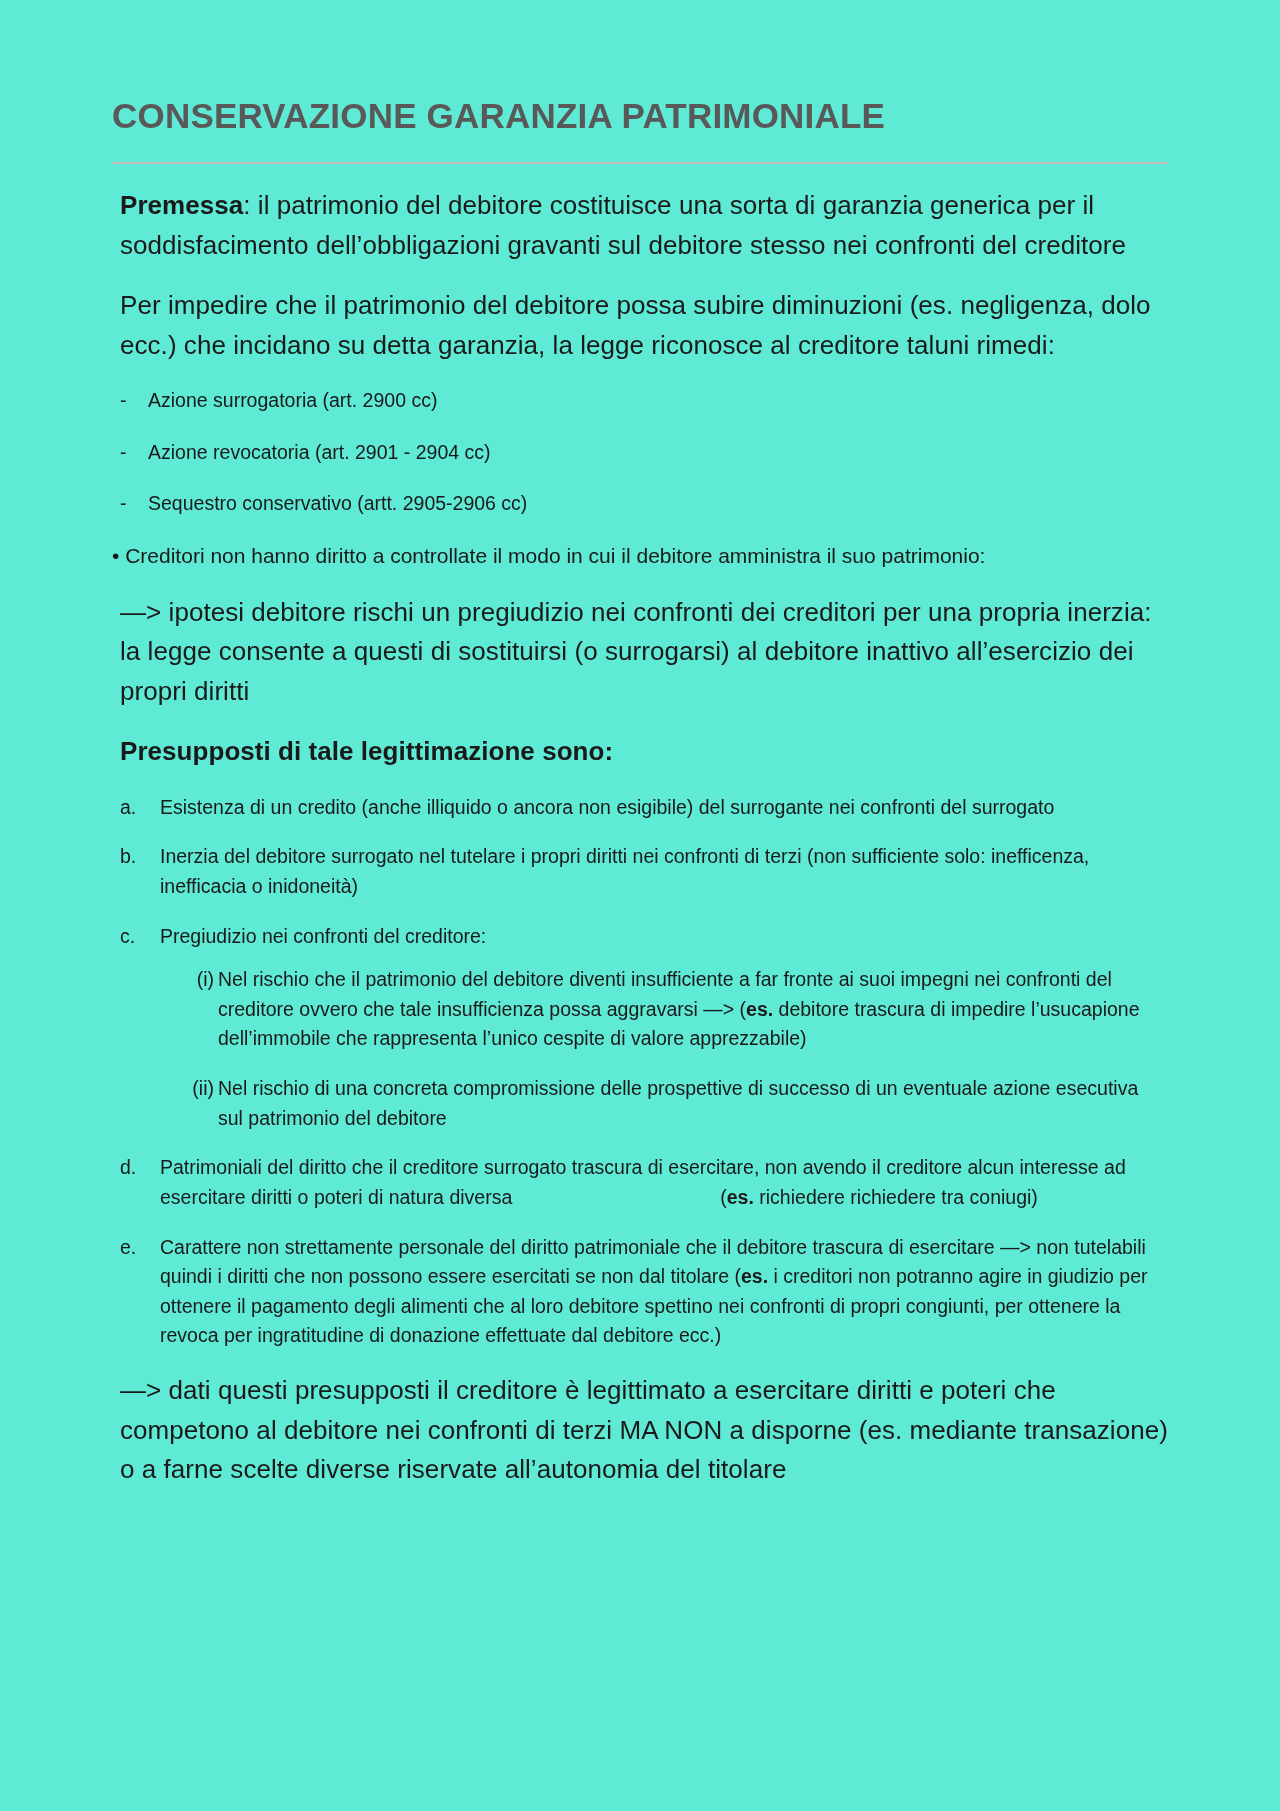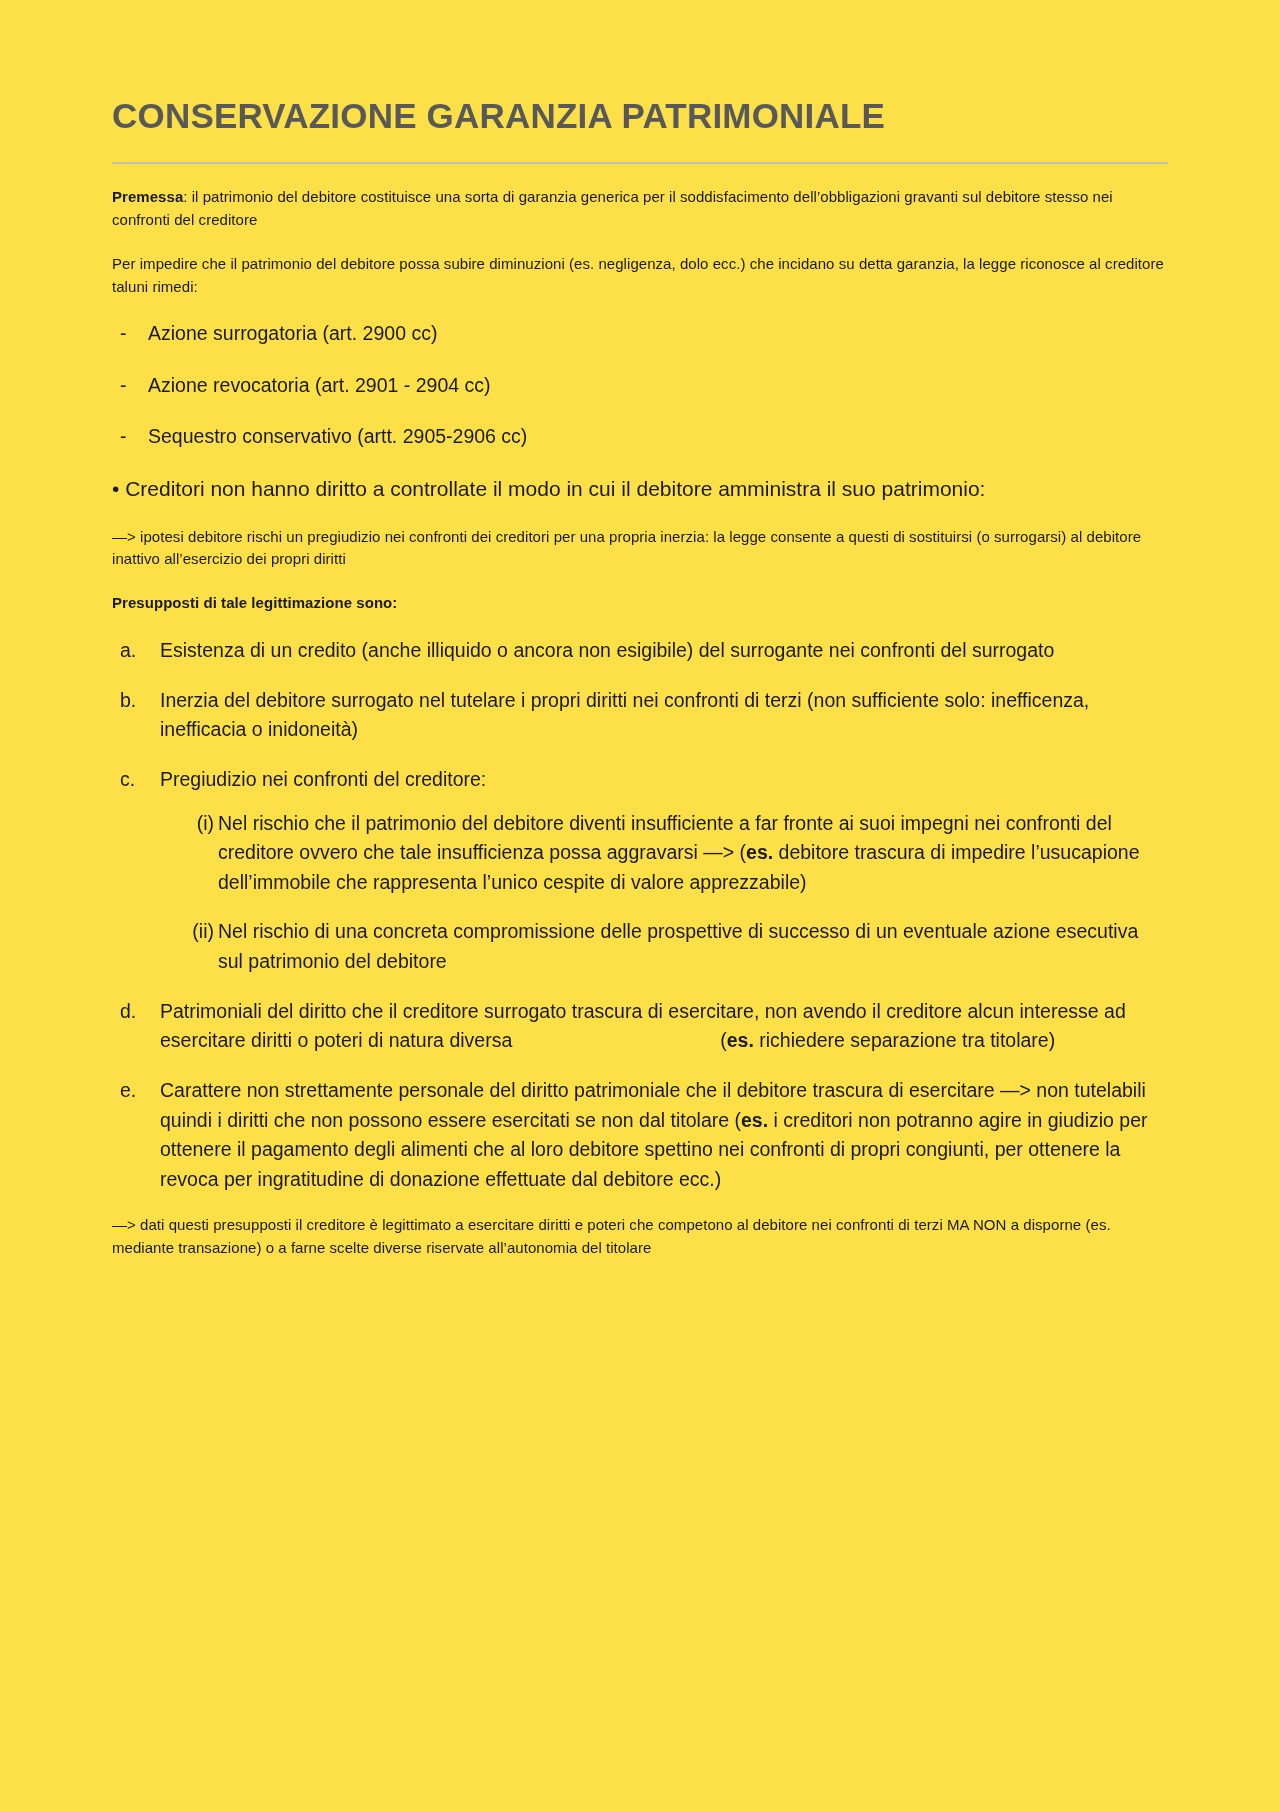--- a/index.html
+++ b/index.html
@@ -8,44 +8,44 @@
     background: #ffffff;
   }
   body {
     font-family: "Liberation Sans", sans-serif;
     color: #000000;
   }
   .page {
     width: 1280px;
     min-height: 1811px;
     margin: 0 auto;
-    background: #fde047;
+    background: #5eead4;
     box-sizing: border-box;
     padding: 96px 112px 60px 112px;
     position: relative;
   }
   .doc-title {
     font-size: 35px;
     font-weight: bold;
     color: #595959;
     letter-spacing: 0.2px;
     line-height: 1.15;
     margin: 0 0 26px 0;
     font-family: "Liberation Sans", sans-serif;
   }
   .title-rule {
     border: 0;
     border-top: 2px solid #bfbfbf;
     margin: 0 0 22px 0;
     width: 100%;
   }
   p.body-par {
-    font-size: 15px;
+    font-size: 26px;
     line-height: 1.52;
-    margin: 0 0 21px 0;
+    margin: 0 0 21px 8px;
     color: #1a1a1a;
     letter-spacing: 0.05px;
   }
   .bold { font-weight: bold; }
   .uline { }
 
   
   .dash-list {
     margin: 0 0 6px 0;
     padding: 0;
@@ -183,21 +183,21 @@
         </li>
         <li>
           <span class="roman-marker">(ii)</span>
           <span>Nel rischio di una concreta compromissione delle prospettive di successo di un eventuale azione esecutiva sul patrimonio del debitore</span>
         </li>
       </ol>
     </li>
 
     <li>
       <span class="letter-marker">d.</span>
-      <span>Patrimoniali del diritto che il creditore surrogato trascura di esercitare, non avendo il creditore alcun interesse ad esercitare diritti o poteri di natura diversa</span><span class="wide-gap"></span><span>(</span><span class="bold">es.</span><span> richiedere separazione tra titolare)</span>
+      <span>Patrimoniali del diritto che il creditore surrogato trascura di esercitare, non avendo il creditore alcun interesse ad esercitare diritti o poteri di natura diversa</span><span class="wide-gap"></span><span>(</span><span class="bold">es.</span><span> richiedere richiedere tra coniugi)</span>
     </li>
 
     <li>
       <span class="letter-marker">e.</span>
       <span>Carattere non strettamente personale del diritto patrimoniale che il debitore trascura di esercitare —&gt; non tutelabili quindi i diritti che non possono essere esercitati se non dal titolare (</span><span class="bold">es.</span><span> i creditori non potranno agire in giudizio per ottenere il pagamento degli alimenti che al loro debitore spettino nei confronti di propri congiunti, per ottenere la revoca per ingratitudine di donazione effettuate dal debitore ecc.)</span>
     </li>
 
   </ol>
 
   <p class="body-par final-par">—&gt; dati questi presupposti il creditore è legittimato a esercitare diritti e poteri che competono al debitore nei confronti di terzi MA NON a disporne (es. mediante transazione) o a farne scelte diverse riservate all’autonomia del titolare</p>

